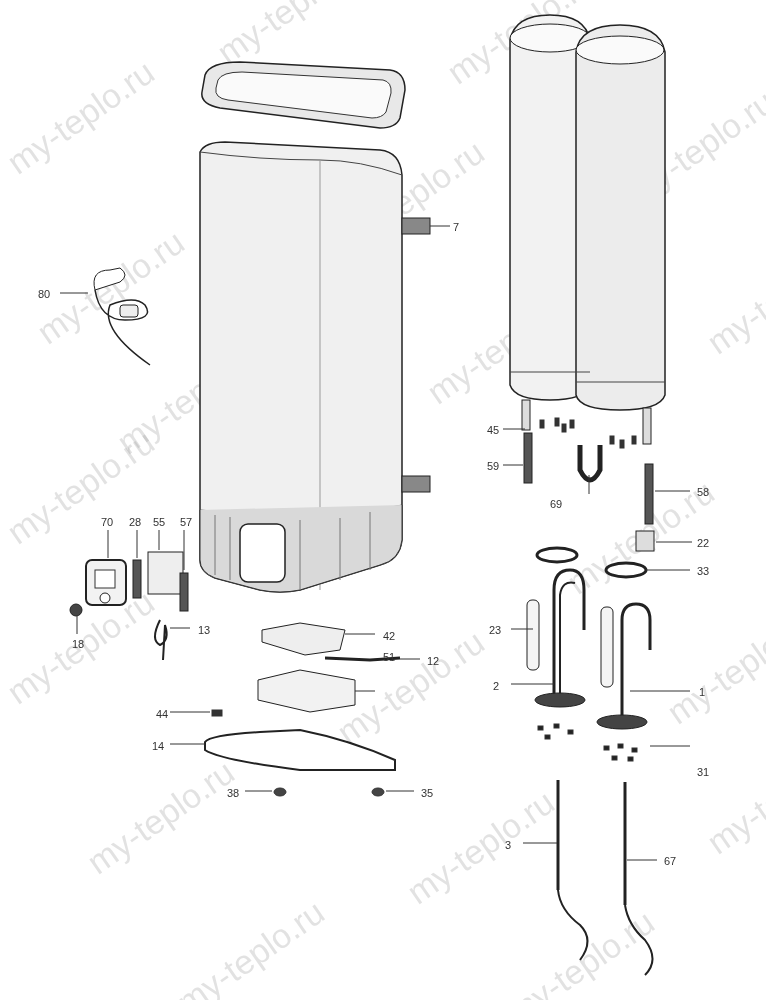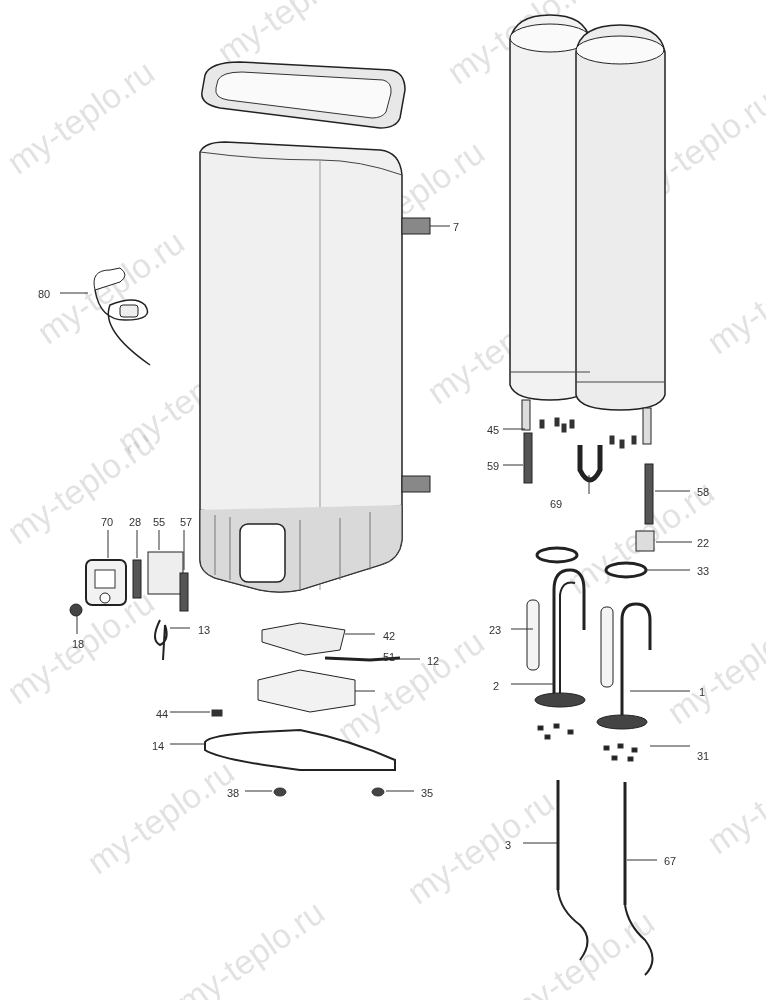--- a/index.html
+++ b/index.html
@@ -191,19 +191,19 @@
     <span class="lbl" style="left:72px;top:638px">18</span>
     <span class="lbl" style="left:198px;top:624px">13</span>
     <span class="lbl" style="left:383px;top:630px">42</span>
     <span class="lbl" style="left:427px;top:655px">12</span>
     <span class="lbl" style="left:489px;top:624px">23</span>
     <span class="lbl" style="left:383px;top:651px">51</span>
     <span class="lbl" style="left:493px;top:680px">2</span>
     <span class="lbl" style="left:699px;top:686px">1</span>
     <span class="lbl" style="left:156px;top:708px">44</span>
     <span class="lbl" style="left:152px;top:740px">14</span>
-    <span class="lbl" style="left:697px;top:750px">31</span>
+    <span class="lbl" style="left:697px;top:766px">31</span>
     <span class="lbl" style="left:227px;top:787px">38</span>
     <span class="lbl" style="left:421px;top:787px">35</span>
     <span class="lbl" style="left:505px;top:839px">3</span>
     <span class="lbl" style="left:664px;top:855px">67</span>
   </div>
 </div>
 
 </body></html>

